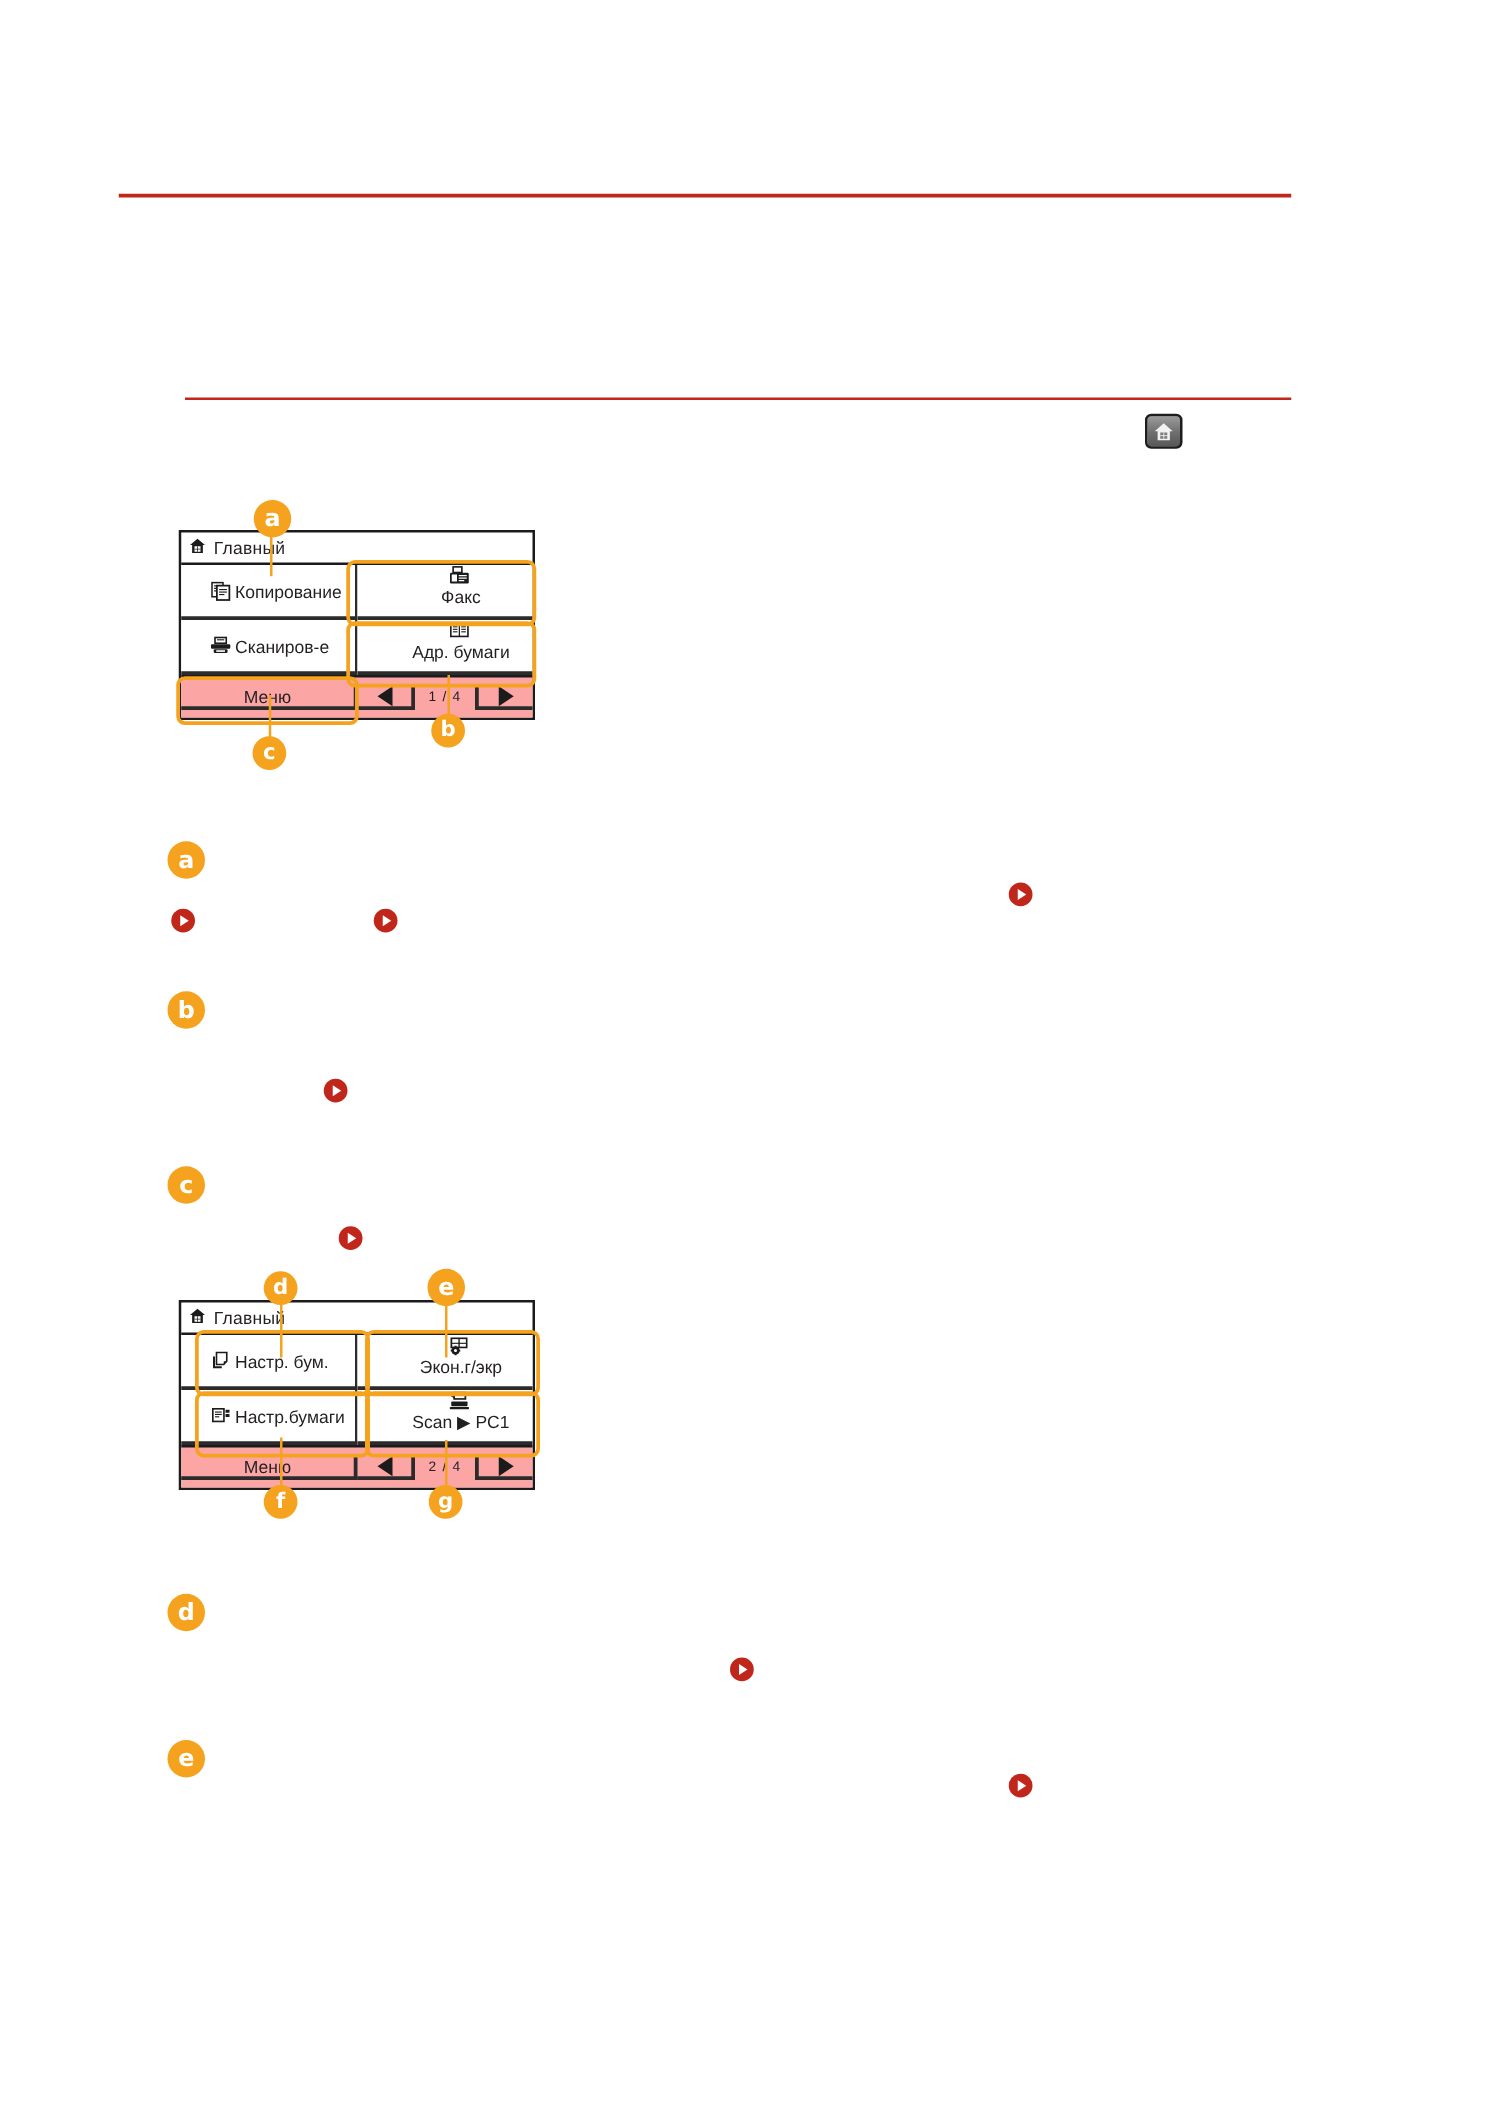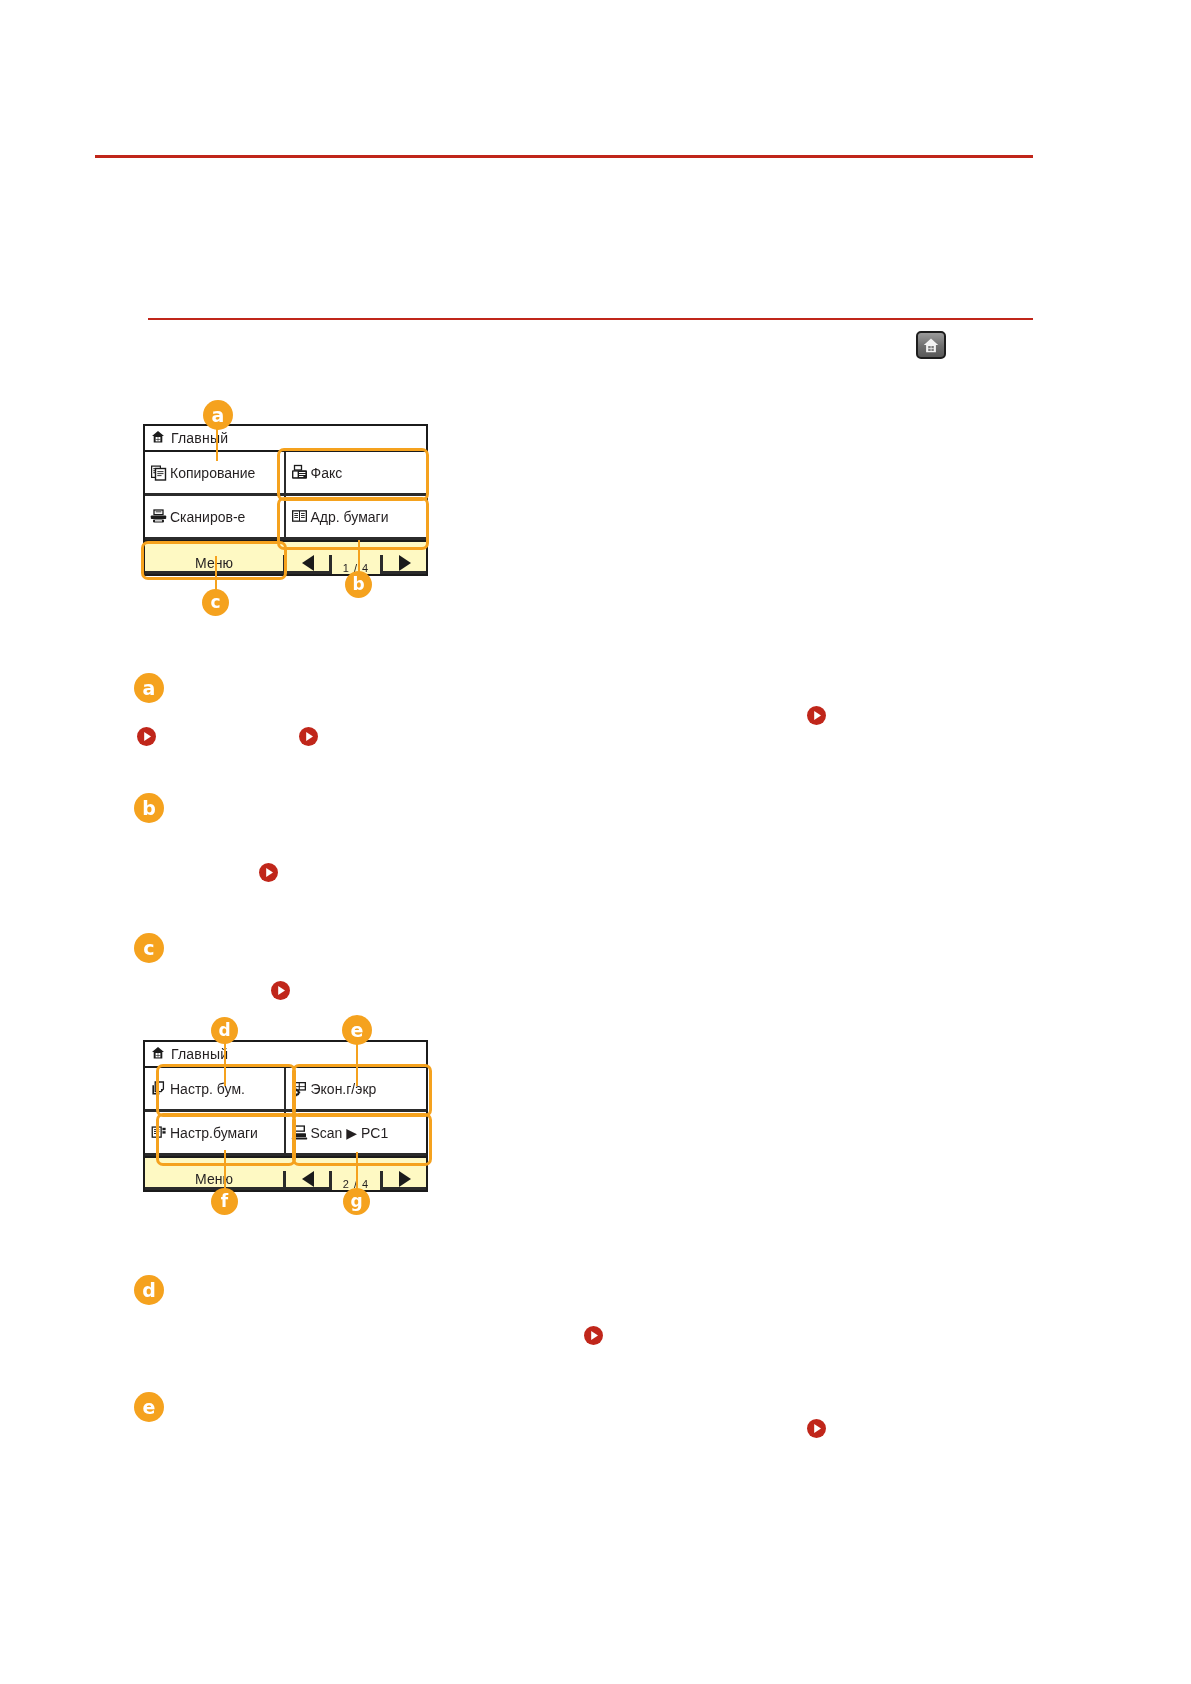--- a/index.html
+++ b/index.html
@@ -64,39 +64,39 @@
 
   .tile-grid {
     display: grid;
     grid-template-columns: 1fr 1fr;
     gap: 0;
   }
   .tile {
     height: 44px;
     display: flex;
     align-items: center;
-    padding-left: 5px;
+    padding-left: 23px;
     font-size: 14px;
     white-space: nowrap;
     position: relative;
     background: #fff;
     border-right: 2px solid #2b2b2b;
     border-bottom: 3px solid #2b2b2b;
     overflow: hidden;
   }
-  .tile:nth-child(2n) { border-right: none; }
+  .tile:nth-child(2n) { border-right: none; flex-direction: column; }
   .tile .tlabel { margin-left: 3px; }
   .tile .ico { flex: 0 0 auto; display:flex; align-items:center; }
 
   .lcd-bottom {
     height: 34px;
     display: flex;
-    align-items: flex-end;
+    align-items: center;
     border-top: 2px solid #1b1b1b;
-    background: #fef9c3;
+    background: #fca5a5;
   }
   .btn-menu {
     flex: 0 0 141px;
     display: flex; align-items: center; justify-content: center;
     font-size: 14px;
     border-right: 3px solid #2b2b2b;
     border-bottom: 3px solid #2b2b2b;
   }
   .btn-arrow {
     flex: 0 0 46px;

